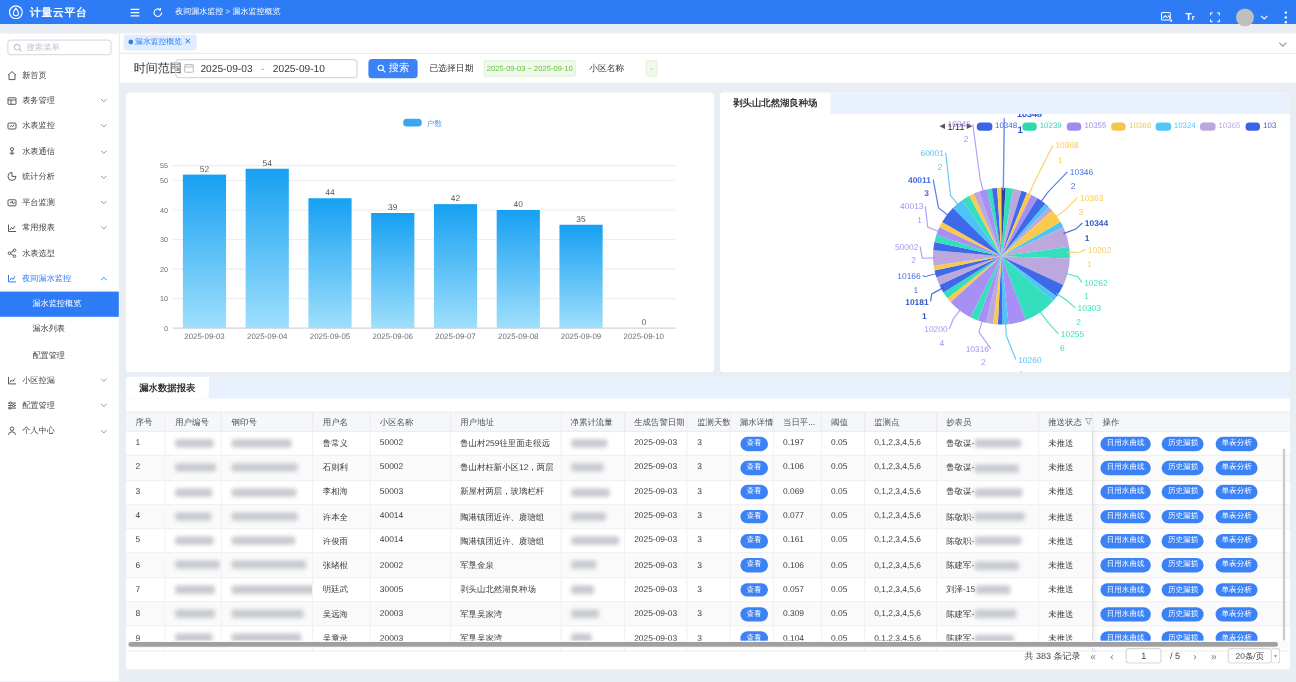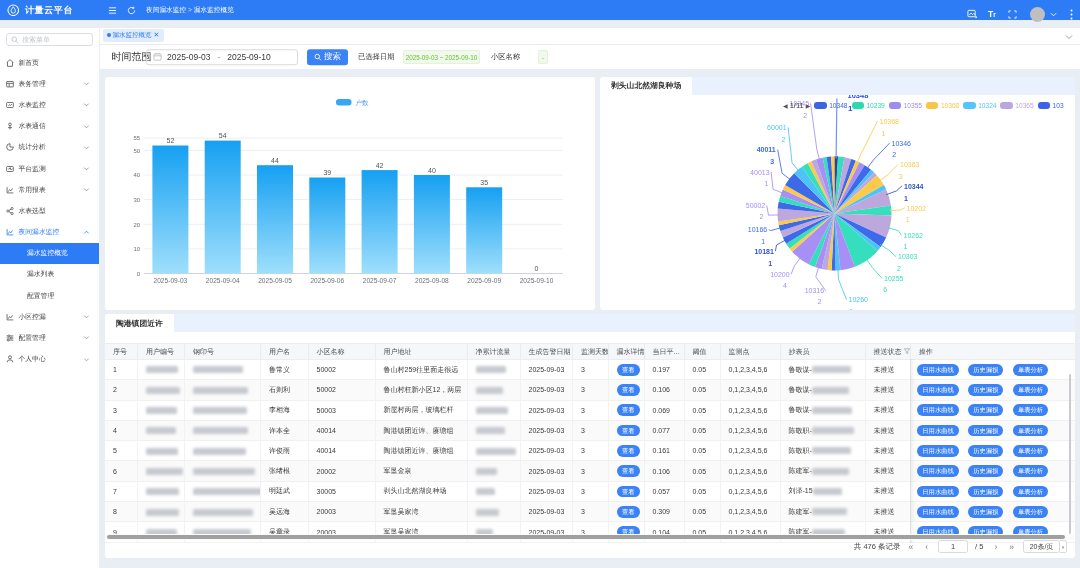--- a/index.html
+++ b/index.html
@@ -440,21 +440,21 @@
       </span>
       <span class="lgi">
         <span class="sw" style="background:#3D63E5"></span>
         <span style="color:#3D63E5">103</span>
       </span>
   </div>
 </div>
 
 <div class="card" style="left:105px;top:314px;width:970px;height:244px;overflow:hidden">
   <div class="chead">
-      <div class="ctab">陶港镇团近许</div>
+      <div class="ctab">漏水数据报表</div>
     </div>
   <div style="position:relative;margin-top:11px">
     <table>
         <colgroup>
           <col style="width:32.5px">
           <col style="width:47px">
           <col style="width:76px">
           <col style="width:47.5px">
           <col style="width:67px">
           <col style="width:92px">
@@ -656,21 +656,21 @@
           </tr>
         </tbody>
     </table>
     <div style="position:absolute;top:16px;bottom:0;left:805px;width:6px;box-shadow:inset 5px 0 5px -4px rgba(0,0,0,0.12)"></div>
     <div style="position:absolute;right:4px;top:31px;width:2.5px;height:160px;background:#c9cbd0;border-radius:1.5px"></div>
   </div>
   <div style="position:absolute;left:1px;right:1px;top:219.5px;height:6px;background:#fafafa;border-radius:3px">
     <div style="position:absolute;left:1px;top:1px;width:958px;height:4px;background:#a0a0a0;border-radius:2px"></div>
   </div>
   <div class="pgn">
-    <span>共 476 条记录</span>
+    <span>共 383 条记录</span>
     <span class="parr" style="margin-left:8px">«</span>
       <span class="parr" style="margin-left:12px">‹</span>
     <span class="pbox" style="width:30px;margin-left:10px">1</span>
     <span style="margin-left:7px">/ 5</span>
     <span class="parr" style="margin-left:11px">›</span>
       <span class="parr" style="margin-left:12px">»</span>
     <span class="pbox" style="width:37px;margin-left:9px;font-size:7px">20条/页</span>
       <span class="pbox" style="width:7px;border-left:none;border-radius:0 2.5px 2.5px 0;color:#999;font-size:5px">▾</span>
   </div>
 </div>

